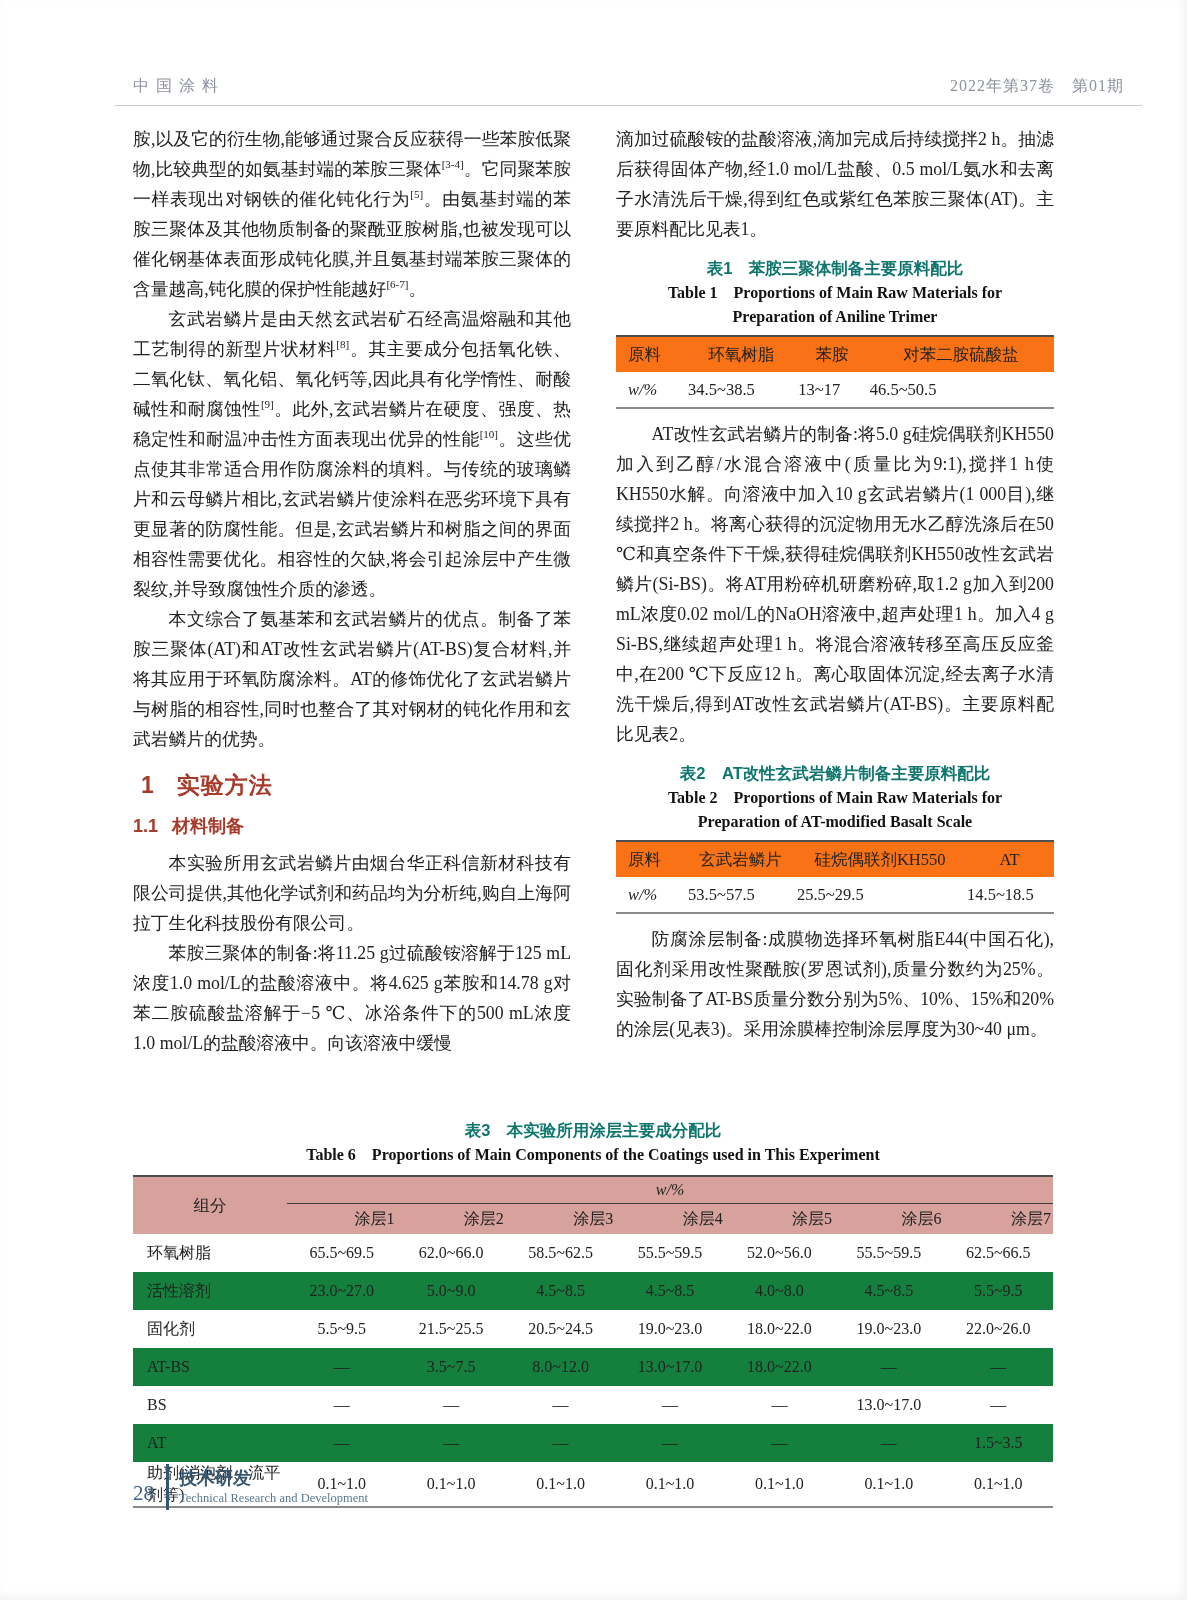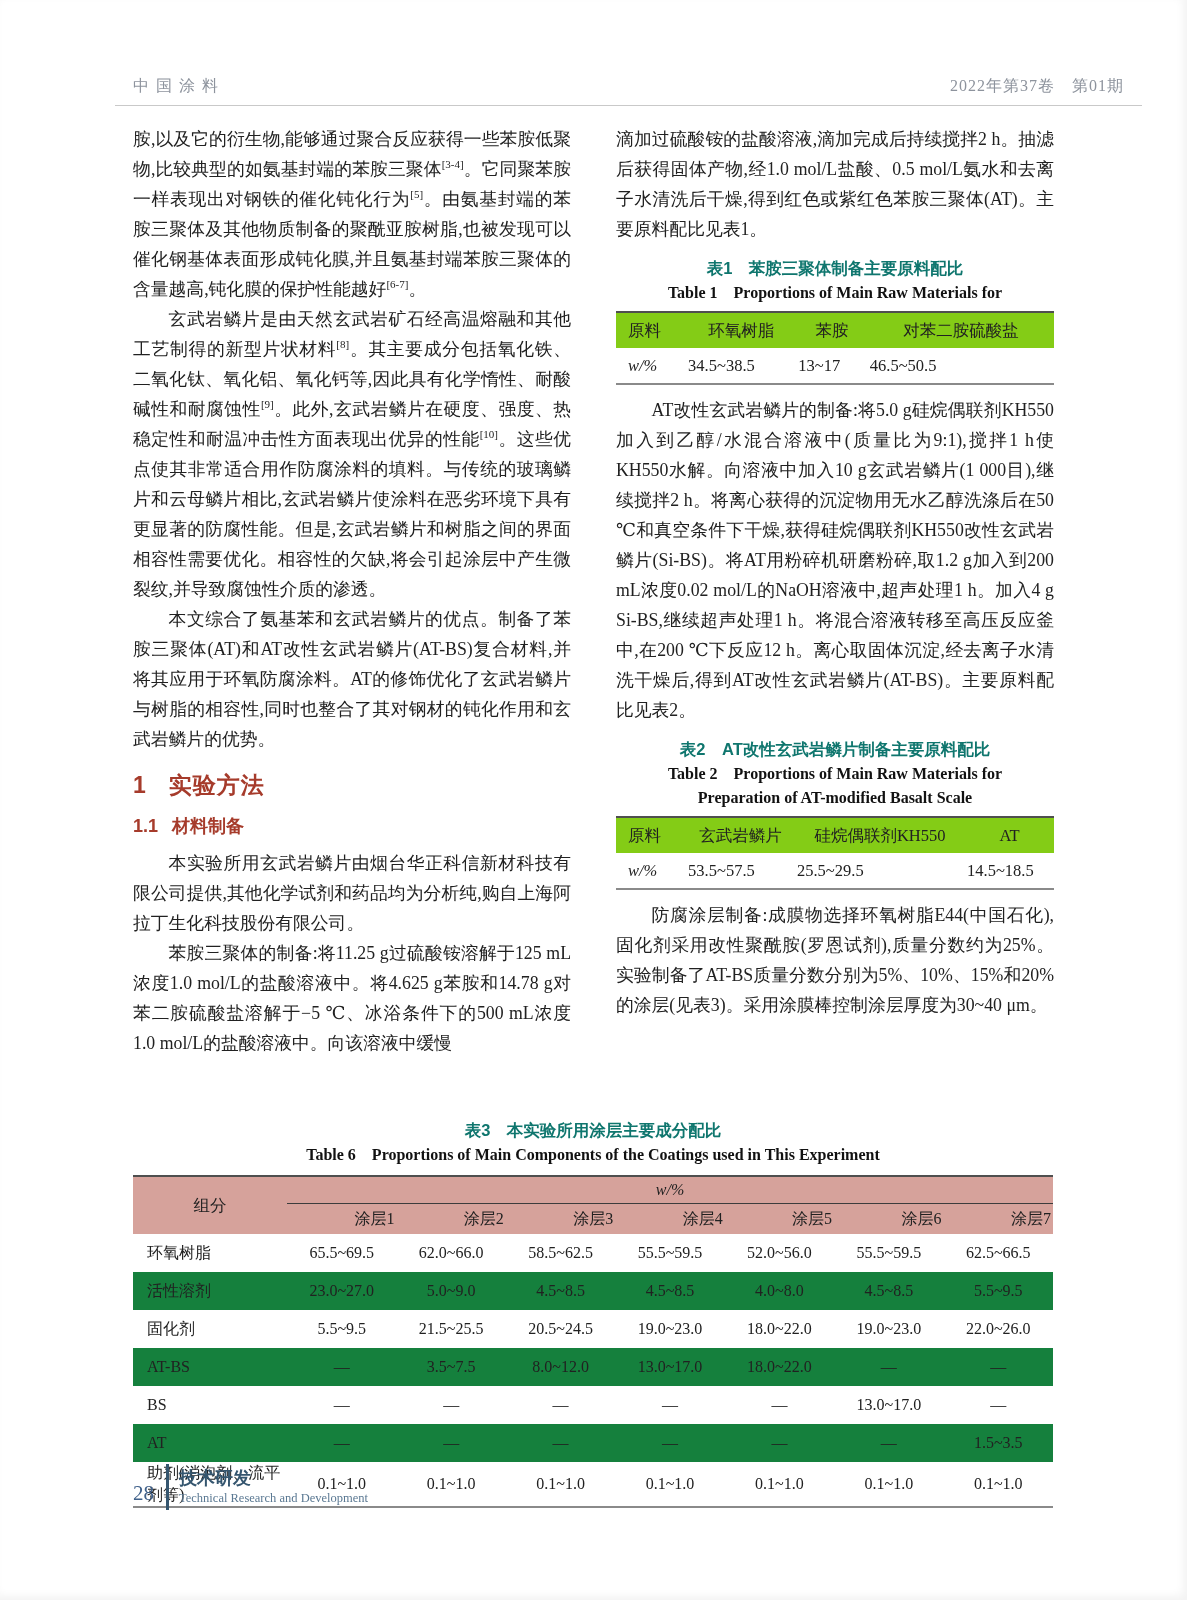--- a/index.html
+++ b/index.html
@@ -27,42 +27,42 @@
   .col{position:absolute;top:124px;width:438px;font-size:17.8px;line-height:30px;text-align:justify;}
   .col-left{left:133px;}
   .col-right{left:616px;}
   p{margin:0;}
   .ind{text-indent:2em;}
   sup{font-size:0.62em;line-height:0;}
   
   .h1-sec{
     font-family:"Liberation Sans","DejaVu Sans",sans-serif;
     color:#a63b2b;font-size:23px;font-weight:bold;
-    margin:16px 0 12px 0;line-height:30px;letter-spacing:1px;
+    margin:16px 0 12px 8px;line-height:30px;letter-spacing:1px;
   }
   .h1-sec .sec-num{margin-right:22px;}
   .h2-sec{
     font-family:"Liberation Sans","DejaVu Sans",sans-serif;
     color:#a63b2b;font-size:18px;font-weight:bold;
     margin:0 0 8px 0;line-height:28px;
   }
   .h2-sec .sec-num{margin-right:14px;}
   
   .tbl-block{margin:12px 0 10px 0;}
   .tbl-title-cn{
     font-family:"Liberation Sans","DejaVu Sans",sans-serif;
     font-weight:bold;font-size:16.5px;text-align:center;line-height:25px;color:#0f766e;
   }
   .tbl-title-en{
     font-weight:bold;font-size:16px;text-align:center;line-height:24px;color:#111;
   }
   table{border-collapse:collapse;width:100%;margin-top:6px;}
   .mini-tbl{border-top:2.5px solid #4f4f4f;border-bottom:2px solid #8a8a8a;font-size:16.5px;}
   .mini-tbl th{
-    background:#84cc16;font-weight:normal;height:35px;text-align:center;padding:0 2px;margin-top:22px;
+    background:#f97316;font-weight:normal;height:35px;text-align:center;padding:0 2px;margin-top:22px;
   }
   .mini-tbl td{height:35px;padding:0 2px;}
   .mini-tbl th:first-child,.mini-tbl td:first-child{text-align:left;padding-left:12px;width:16%;}
   .wlab{font-style:italic;}
   
   .table3-wrap{position:absolute;left:133px;top:1118px;width:920px;}
   .big-tbl{border-top:2.5px solid #4f4f4f;border-bottom:2px solid #8a8a8a;font-size:16px;margin-top:8px;}
   .big-tbl th{background:#d6a29b;font-weight:normal;padding:0 2px;}
   .big-tbl .unit-cell{height:26px;border-bottom:1px solid #3c3c3c;font-style:italic;text-align:center;}
   .big-tbl .grp-cell{width:150px;text-align:center;font-size:16.5px;}
@@ -103,20 +103,21 @@
     <p class="ind">本实验所用玄武岩鳞片由烟台华正科信新材科技有限公司提供,其他化学试剂和药品均为分析纯,购自上海阿拉丁生化科技股份有限公司。</p>
     <p class="ind">苯胺三聚体的制备:将11.25 g过硫酸铵溶解于125 mL浓度1.0 mol/L的盐酸溶液中。将4.625 g苯胺和14.78 g对苯二胺硫酸盐溶解于−5 ℃、冰浴条件下的500 mL浓度1.0 mol/L的盐酸溶液中。向该溶液中缓慢</p>
   </div>
 
   <div class="col col-right">
     <p>滴加过硫酸铵的盐酸溶液,滴加完成后持续搅拌2 h。抽滤后获得固体产物,经1.0 mol/L盐酸、0.5 mol/L氨水和去离子水清洗后干燥,得到红色或紫红色苯胺三聚体(AT)。主要原料配比见表1。</p>
 
     <div class="tbl-block">
       <div class="tbl-title-cn">表1　苯胺三聚体制备主要原料配比</div>
       <div class="tbl-title-en">Table 1　Proportions of Main Raw Materials for</div>
+      <div class="tbl-title-en">Preparation of Aniline Trimer</div>
       <table class="mini-tbl">
         <tbody>
             <tr>
           <th>原料</th>
           <th>环氧树脂</th>
           <th>苯胺</th>
           <th>对苯二胺硫酸盐</th>
         </tr>
         <tr>
           <td class="wlab">w/%</td>

